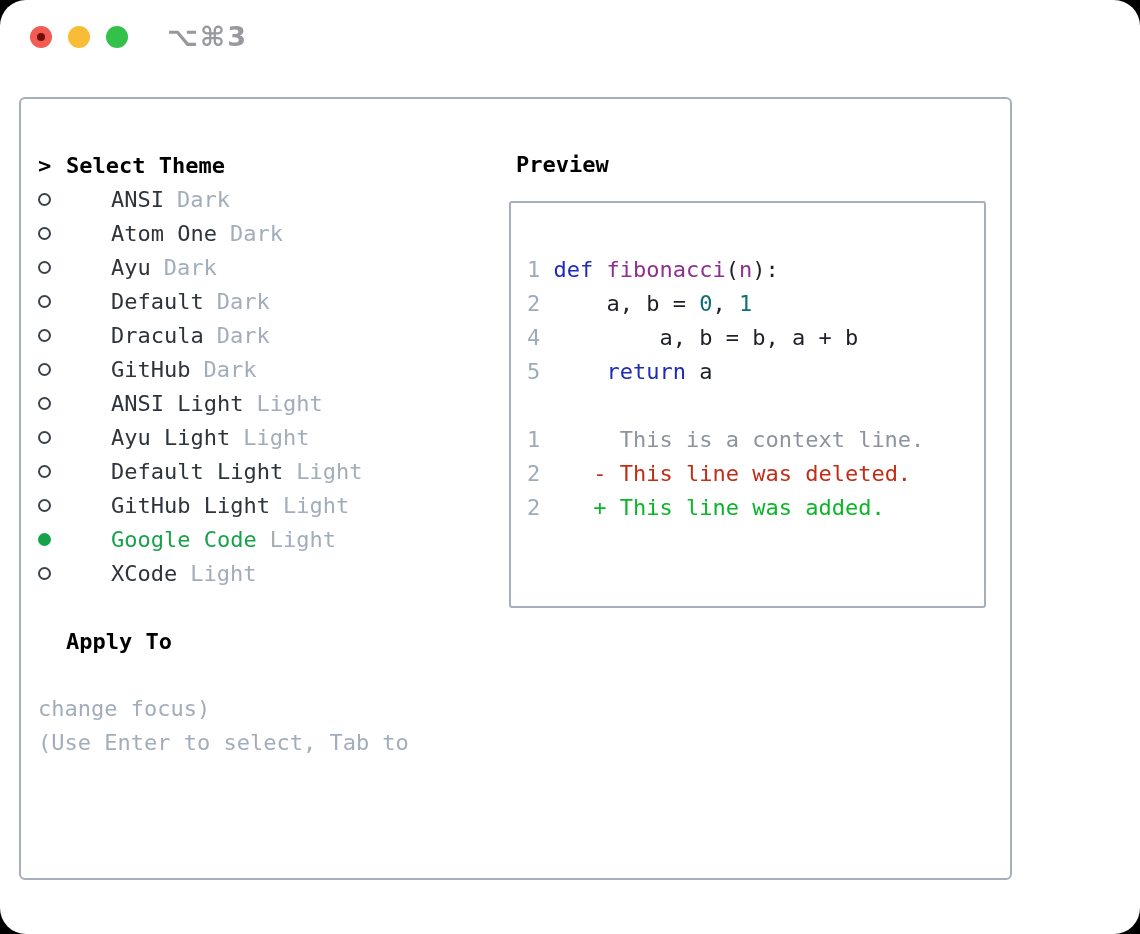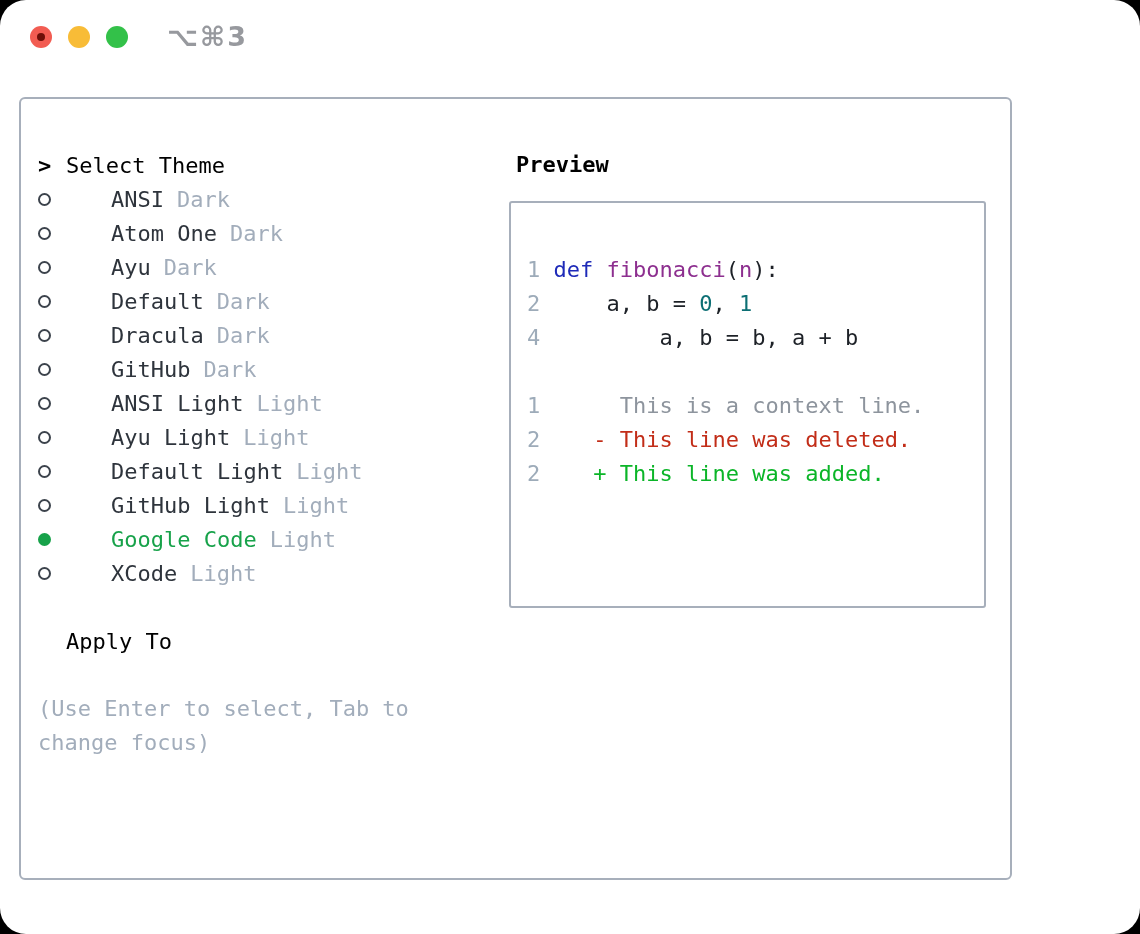--- a/index.html
+++ b/index.html
@@ -22,21 +22,21 @@
          border:2px solid var(--border);border-radius:6px;}
 
   
   .left-col{position:absolute;left:17px;top:49px;}
   .row{display:flex;align-items:center;height:34px;font-size:22px;color:var(--textdark);}
   .row.blank{height:34px;}
   .marker{width:28px;display:flex;align-items:center;flex:none;}
   .arrow{color:#000;font-weight:700;font-size:22px;}
   .radio{width:13px;height:13px;border:2px solid #3c434c;border-radius:50%;box-sizing:border-box;}
   .radio.sel{background:var(--green);border-color:var(--green);}
-  .hdr{font-weight:400;color:#000;}
+  .hdr{font-weight:700;color:#000;}
   .name{white-space:pre;margin-left:45px;}
   .row.sel .name{color:var(--green);}
   .tag{color:var(--textdim);margin-left:13px;white-space:pre;}
   .help-line{height:34px;line-height:34px;font-size:22px;color:var(--textdim);white-space:pre;}
 
   
   .preview-title{position:absolute;left:516px;top:148px;height:34px;line-height:34px;
                  font-size:22px;font-weight:700;color:#000;}
   .preview-box{position:absolute;left:509px;top:201px;width:457px;height:353px;
                border:2px solid var(--border);border-radius:3px;padding:50px 0 0 16px;}
@@ -158,30 +158,31 @@
         <div class="row">
           <span class="marker"></span>
           <span class="hdr">Apply To</span>
         </div>
 
         <div id="apply-list">
           </div>
 
         <div class="row blank"></div>
 
+        <div class="help-line">change focus)</div>
         <div class="help-line">(Use Enter to select, Tab to</div>
-        <div class="help-line">change focus)</div>
       </div>
     </div>
 
     <div class="preview-title">Preview</div>
     <div class="preview-box" id="preview-box">
         <div class="pline"><span class="c-num">1 </span><span class="c-kw">def</span><span class="c-plain"> </span><span class="c-fn">fibonacci</span><span class="c-plain">(</span><span class="c-fn">n</span><span class="c-plain">):</span></div>
         <div class="pline"><span class="c-num">2 </span><span class="c-plain">    a, b = </span><span class="c-lit">0</span><span class="c-plain">, </span><span class="c-lit">1</span></div>
         <div class="pline"><span class="c-num">4 </span><span class="c-plain">        a, b = b, a + b</span></div>
+        <div class="pline"><span class="c-num">5 </span><span class="c-plain">    </span><span class="c-kw">return</span><span class="c-plain"> a</span></div>
         <div class="pline"></div>
         <div class="pline"><span class="c-num">1</span><span class="c-ctx">      This is a context line.</span></div>
         <div class="pline"><span class="c-num">2</span><span class="c-plain">    </span><span class="c-del">- This line was deleted.</span></div>
         <div class="pline"><span class="c-num">2</span><span class="c-plain">    </span><span class="c-add">+ This line was added.</span></div>
       </div>
 
   </div>
 </div>
 
 </body></html>

